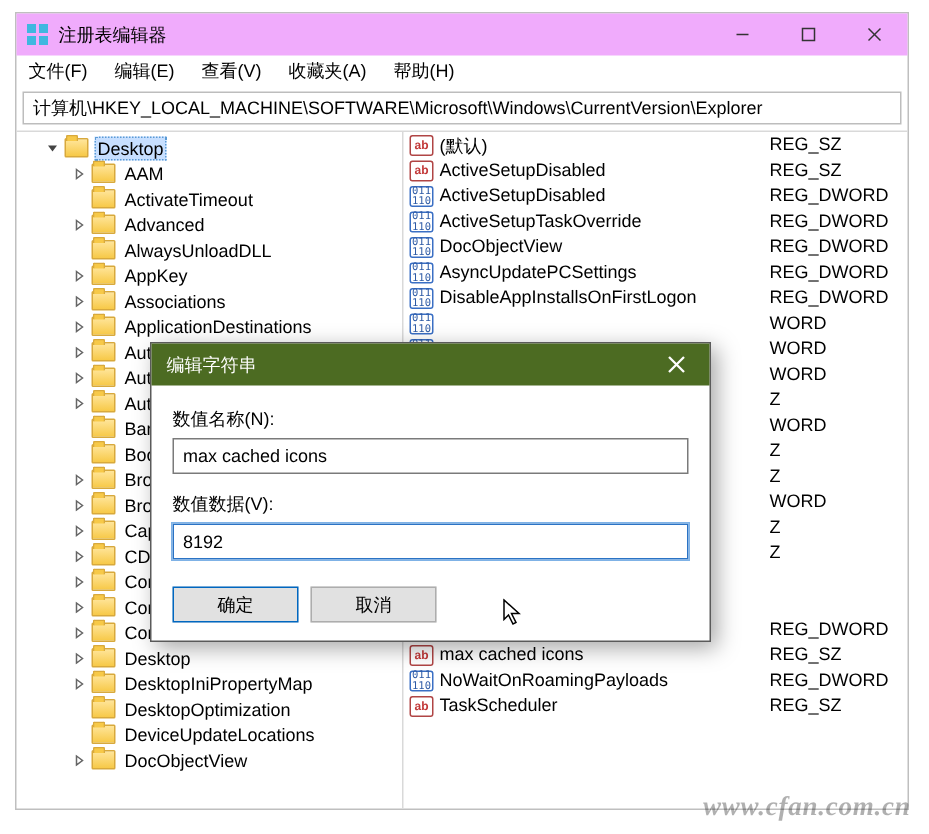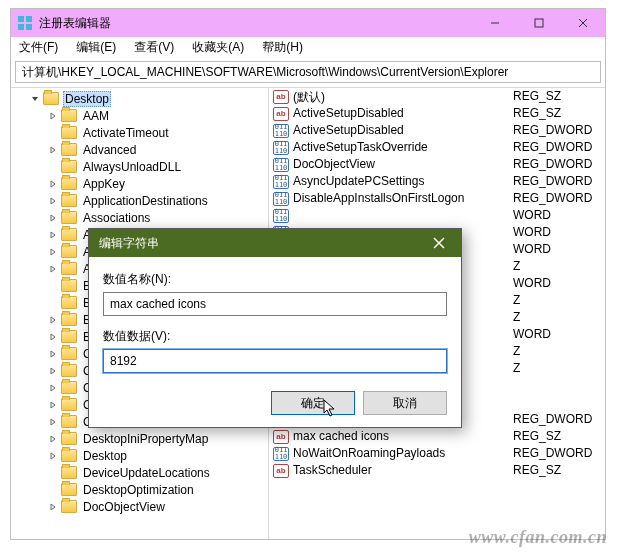--- a/index.html
+++ b/index.html
@@ -31,31 +31,31 @@
 .list-head{display:flex;height:22px;border-bottom:1px solid #d9d9d9;position:sticky;top:0;background:#fff}
 .list-head .col{padding:3px 8px;border-right:1px solid #e5e5e5}
 .list-body{padding:1px 0}
 .list-row{display:flex;align-items:flex-start;height:17px;padding-left:4px}
 .list-row .ico{width:16px;height:16px;margin-right:4px;flex:0 0 16px;display:flex;align-items:center;justify-content:center}
 .ico-str{width:16px;height:14px;border:1px solid #b04545;border-radius:2px;background:#fff;display:flex;align-items:center;justify-content:center;font-size:8px;font-weight:bold;color:#c23838;line-height:1}
 .ico-dw{width:16px;height:14px;border:1px solid #3a6fc4;border-radius:2px;background:#fff;display:flex;align-items:center;justify-content:center;font-size:7px;font-weight:normal;color:#2d5aa5;line-height:1;font-family:monospace}
 .list-row .name{width:220px;padding-right:6px;overflow:hidden;text-overflow:ellipsis;white-space:nowrap}
 .list-row .type{flex:1;white-space:nowrap}
 .watermark{position:absolute;right:12px;bottom:8px;font-style:italic;font-weight:bold;color:rgba(30,30,30,.35);font-size:18px;font-family:Georgia,serif;letter-spacing:.5px;pointer-events:none}
-.dialog{position:absolute;left:88px;top:228px;width:374px;background:#fff;border:1px solid #5a5a5a;box-shadow:4px 4px 14px rgba(0,0,0,.35)}
+.dialog{position:absolute;left:100px;top:228px;width:374px;background:#fff;border:1px solid #5a5a5a;box-shadow:4px 4px 14px rgba(0,0,0,.35)}
 .dlg-title{height:28px;background:#4c6b22;color:#fff;display:flex;align-items:center;padding:0 0 0 10px}
 .dlg-title .t{color:#fff;font-size:12px}
 .dlg-title .spacer{flex:1}
 .dlg-title .close{width:44px;height:28px;display:flex;align-items:center;justify-content:center;color:#fff}
 .dlg-body{padding:14px 14px 12px 14px}
 .dlg-body .lbl{margin-bottom:4px}
 .dlg-body input{width:100%;height:24px;border:1px solid #7a7a7a;padding:0 6px;font-size:12px;background:#fff}
 .dlg-body input.focused{border:1px solid #2b73c4;outline:1px solid #7fb2e6}
 .dlg-body .gap{height:12px}
-.dlg-btns{display:flex;justify-content:flex-end;gap:8px;margin-top:18px}
+.dlg-btns{display:flex;justify-content:flex-start;gap:8px;margin-top:18px}
 .dlg-btns button{width:84px;height:24px;background:#e1e1e1;border:1px solid #adadad}
 .dlg-btns button.primary{border:1px solid #0067c0;background:#e1e1e1}
 .cursor{position:absolute;left:234px;top:170px;pointer-events:none}
 </style>
 </head>
 <body>
 
 <div class="wrap">
   <div class="titlebar">
     <div class="app-icon">
@@ -148,40 +148,40 @@
           <span class="label">AppKey</span>
         </div>
         <div class="tree-row">
           <span class="indent" style="width: 32px;"></span>
           <span class="tw">
             <svg width="8" height="8">
               <path d="M2 1 L6 4 L2 7 Z" fill="none" stroke="#666"></path>
             </svg>
           </span>
           <span class="folder"></span>
+          <span class="label">Associations</span>
+        </div>
+        <div class="tree-row">
+          <span class="indent" style="width: 32px;"></span>
+          <span class="tw">
+            <svg width="8" height="8">
+              <path d="M2 1 L6 4 L2 7 Z" fill="none" stroke="#666"></path>
+            </svg>
+          </span>
+          <span class="folder"></span>
           <span class="label">ApplicationDestinations</span>
         </div>
         <div class="tree-row">
           <span class="indent" style="width: 32px;"></span>
           <span class="tw">
             <svg width="8" height="8">
               <path d="M2 1 L6 4 L2 7 Z" fill="none" stroke="#666"></path>
             </svg>
           </span>
           <span class="folder"></span>
-          <span class="label">Associations</span>
-        </div>
-        <div class="tree-row">
-          <span class="indent" style="width: 32px;"></span>
-          <span class="tw">
-            <svg width="8" height="8">
-              <path d="M2 1 L6 4 L2 7 Z" fill="none" stroke="#666"></path>
-            </svg>
-          </span>
-          <span class="folder"></span>
           <span class="label">AutoCo</span>
         </div>
         <div class="tree-row">
           <span class="indent" style="width: 32px;"></span>
           <span class="tw">
             <svg width="8" height="8">
               <path d="M2 1 L6 4 L2 7 Z" fill="none" stroke="#666"></path>
             </svg>
           </span>
           <span class="folder"></span>
@@ -280,43 +280,43 @@
           <span class="label">ControlPanel</span>
         </div>
         <div class="tree-row">
           <span class="indent" style="width: 32px;"></span>
           <span class="tw">
             <svg width="8" height="8">
               <path d="M2 1 L6 4 L2 7 Z" fill="none" stroke="#666"></path>
             </svg>
           </span>
           <span class="folder"></span>
+          <span class="label">Desktop</span>
+        </div>
+        <div class="tree-row">
+          <span class="indent" style="width: 32px;"></span>
+          <span class="tw">
+            <svg width="8" height="8">
+              <path d="M2 1 L6 4 L2 7 Z" fill="none" stroke="#666"></path>
+            </svg>
+          </span>
+          <span class="folder"></span>
           <span class="label">DesktopIniPropertyMap</span>
         </div>
         <div class="tree-row">
           <span class="indent" style="width: 32px;"></span>
-          <span class="tw">
-            <svg width="8" height="8">
-              <path d="M2 1 L6 4 L2 7 Z" fill="none" stroke="#666"></path>
-            </svg>
-          </span>
-          <span class="folder"></span>
-          <span class="label">Desktop</span>
-        </div>
-        <div class="tree-row">
-          <span class="indent" style="width: 32px;"></span>
           <span class="tw"></span>
           <span class="folder"></span>
+          <span class="label">DesktopOptimization</span>
+        </div>
+        <div class="tree-row">
+          <span class="indent" style="width: 32px;"></span>
+          <span class="tw"></span>
+          <span class="folder"></span>
           <span class="label">DeviceUpdateLocations</span>
-        </div>
-        <div class="tree-row">
-          <span class="indent" style="width: 32px;"></span>
-          <span class="tw"></span>
-          <span class="folder"></span>
-          <span class="label">DesktopOptimization</span>
         </div>
         <div class="tree-row">
           <span class="indent" style="width: 32px;"></span>
           <span class="tw">
             <svg width="8" height="8">
               <path d="M2 1 L6 4 L2 7 Z" fill="none" stroke="#666"></path>
             </svg>
           </span>
           <span class="folder"></span>
           <span class="label">DocObjectView</span>

